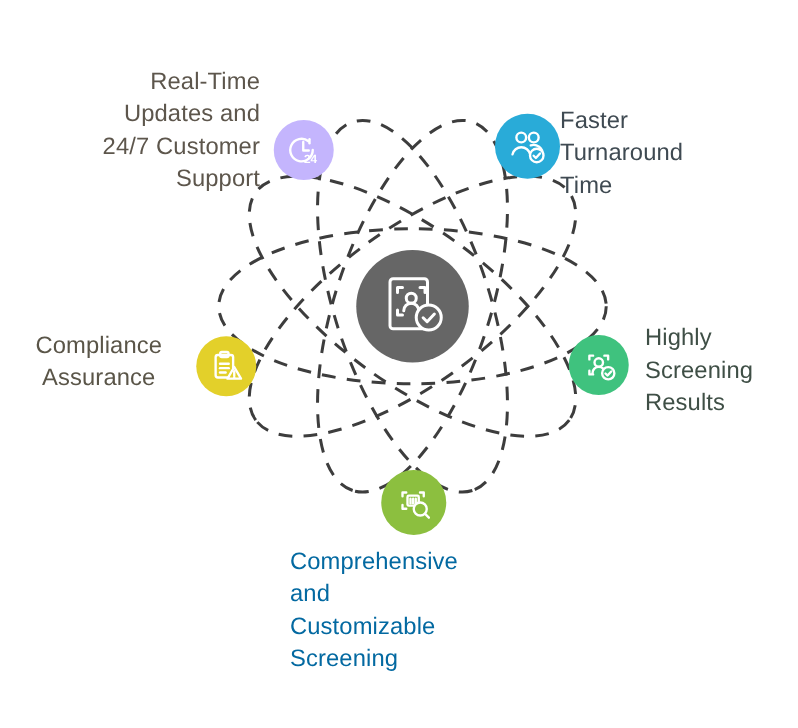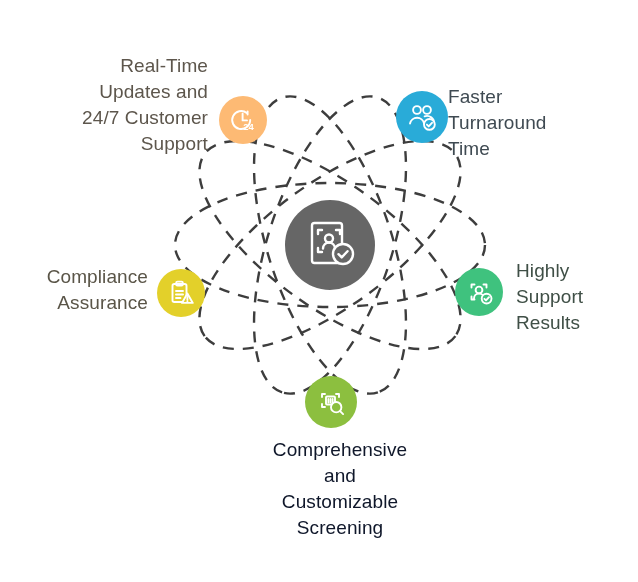--- a/index.html
+++ b/index.html
@@ -86,29 +86,29 @@
     left: 516px;
     top: 258px;
     width: 116px;
     text-align: left;
     color: #3f4f46;
   }
   .label-left {
     left: 10px;
     top: 264px;
     width: 138px;
-    text-align: right;
+    text-align: center;
     color: #5a5548;
   }
   .label-bottom {
-    left: 242px;
+    left: 232px;
     top: 437px;
     width: 196px;
-    text-align: center;
-    color: #0f172a;
+    text-align: left;
+    color: #0369a1;
   }
 </style>
 </head>
 <body>
 
 <div id="stage">
 
   <svg id="orbits" viewBox="0 0 638 582" xmlns="http://www.w3.org/2000/svg">
     <g fill="none" stroke="#3d3d3d" stroke-width="2.4" stroke-dasharray="11 9" stroke-linecap="butt">
       <ellipse cx="330" cy="245" rx="155" ry="62" transform="rotate(0 330 245)"></ellipse>
@@ -131,21 +131,21 @@
 
         <circle cx="27" cy="23.5" r="4"></circle>
         <path d="M21 33.5a6 6 0 0 1 12 0"></path>
 
         <circle cx="41" cy="39" r="10" fill="#666666"></circle>
         <path d="M36.5 39.2l3.2 3.2 5.8-6.2"></path>
       </svg>
     </span>
   </div>
 
-  <div class="node node-orange" style="background:#fdba74;">
+  <div class="node node-orange" style="background:#c4b5fd;">
     <span>
       <svg width="30" height="30" viewBox="0 0 30 30" xmlns="http://www.w3.org/2000/svg" fill="none" stroke="#ffffff" stroke-width="1.9" stroke-linecap="round" stroke-linejoin="round">
         <path d="M22.2 15a9 9 0 1 1-3.4-7"></path>
         <path d="M19.6 6.4v3.2"></path>
         <path d="M14.6 8.6v6.8h4.4"></path>
         <text x="20.5" y="25.4" font-family="Liberation Sans, sans-serif" font-size="9.5" font-weight="bold" fill="#ffffff" stroke="none" text-anchor="middle">24</text>
       </svg>
     </span>
   </div>
 
@@ -212,21 +212,21 @@
   <div class="label label-topleft">Real-Time
 Updates and
 24/7 Customer
 Support</div>
 
   <div class="label label-topright">Faster
 Turnaround
 Time</div>
 
   <div class="label label-right">Highly
-Support
+Screening
 Results</div>
 
   <div class="label label-bottom">Comprehensive
 and
 Customizable
 Screening</div>
 
   <div class="label label-left">Compliance
 Assurance</div>
 

